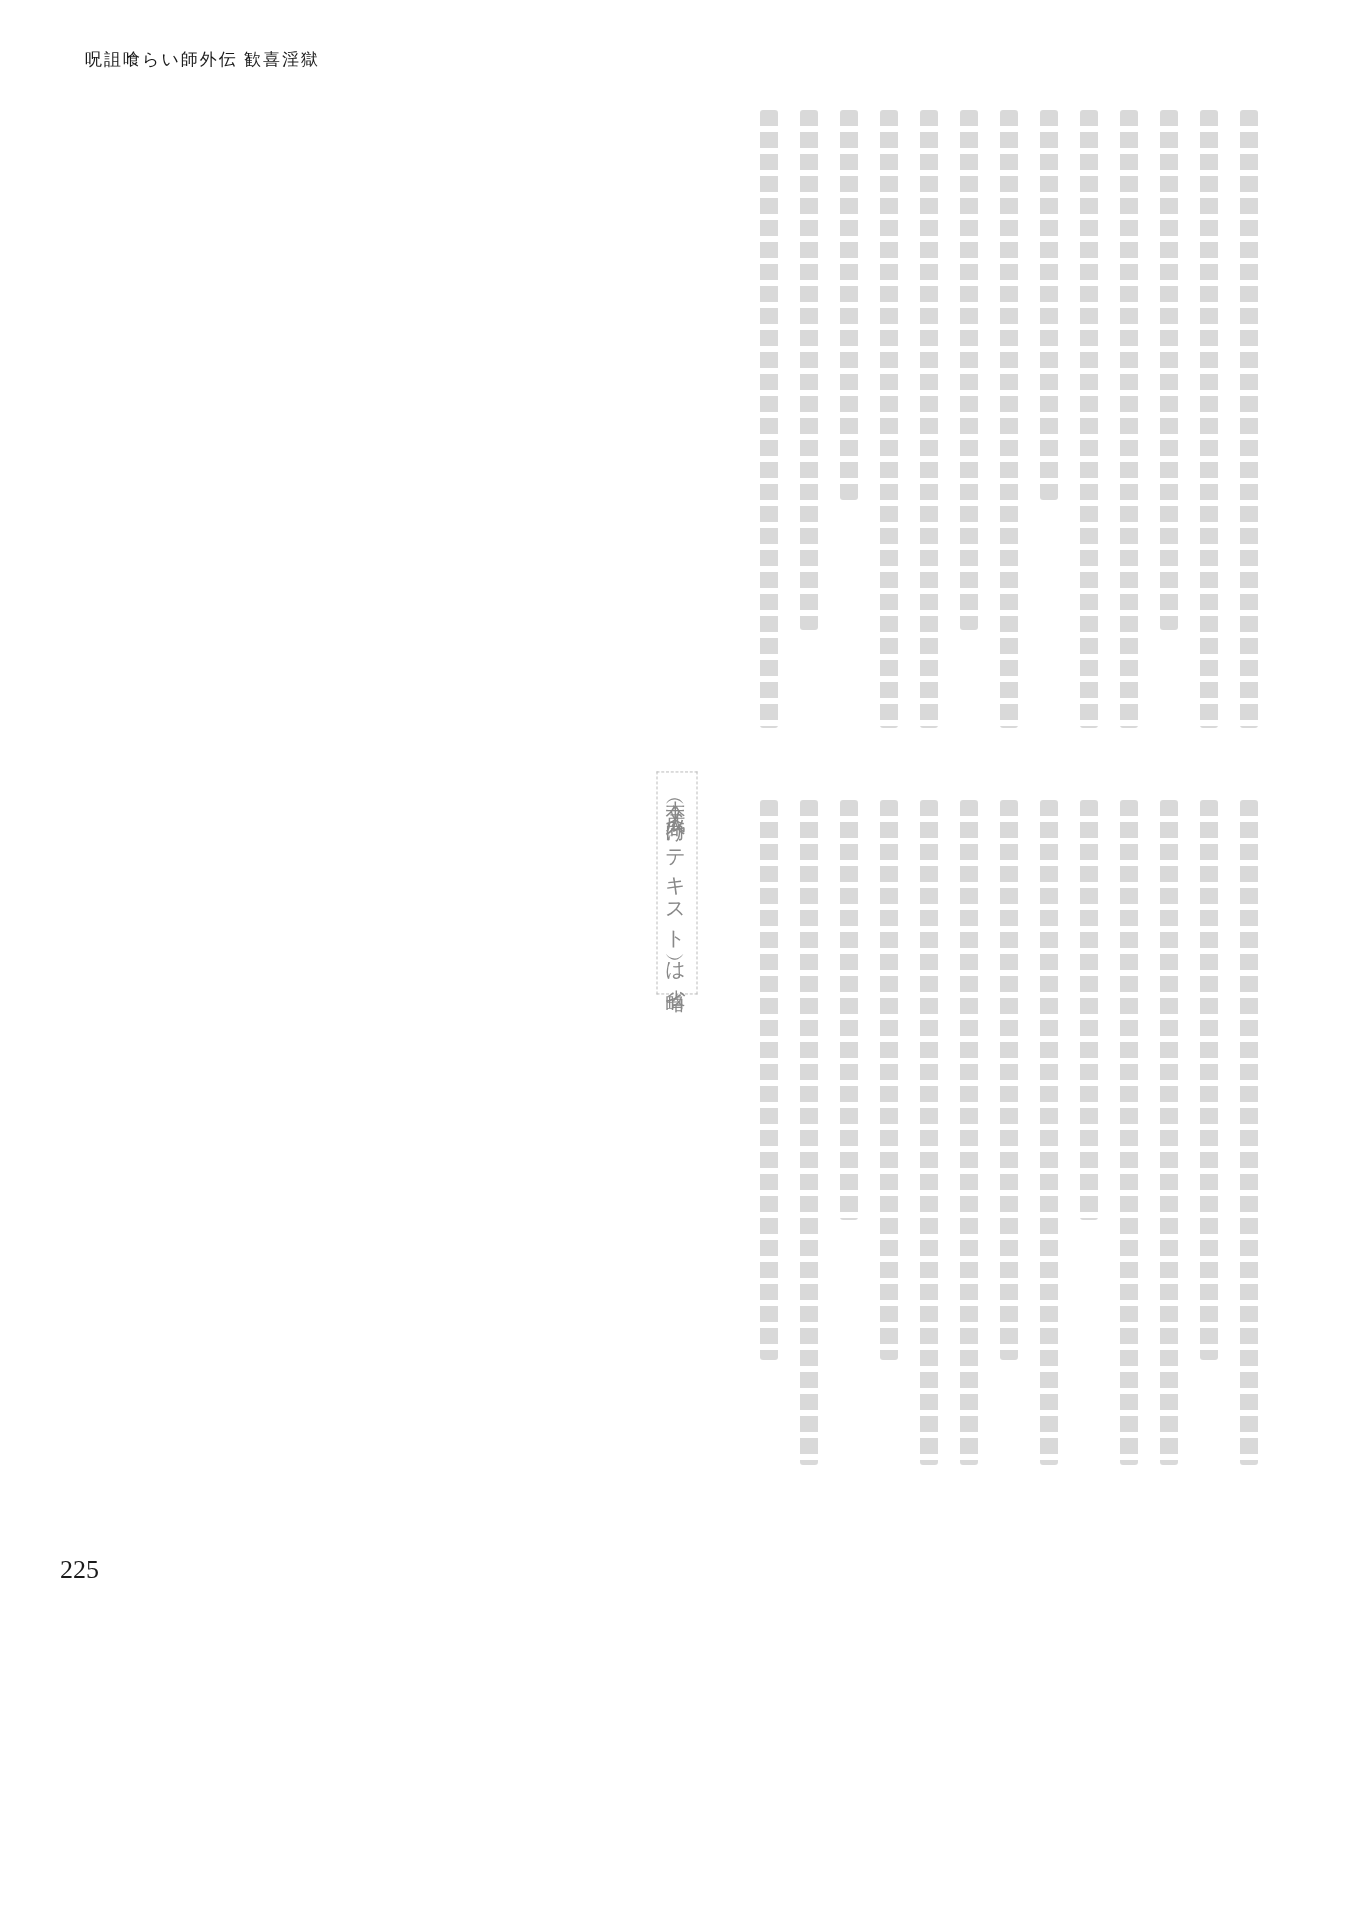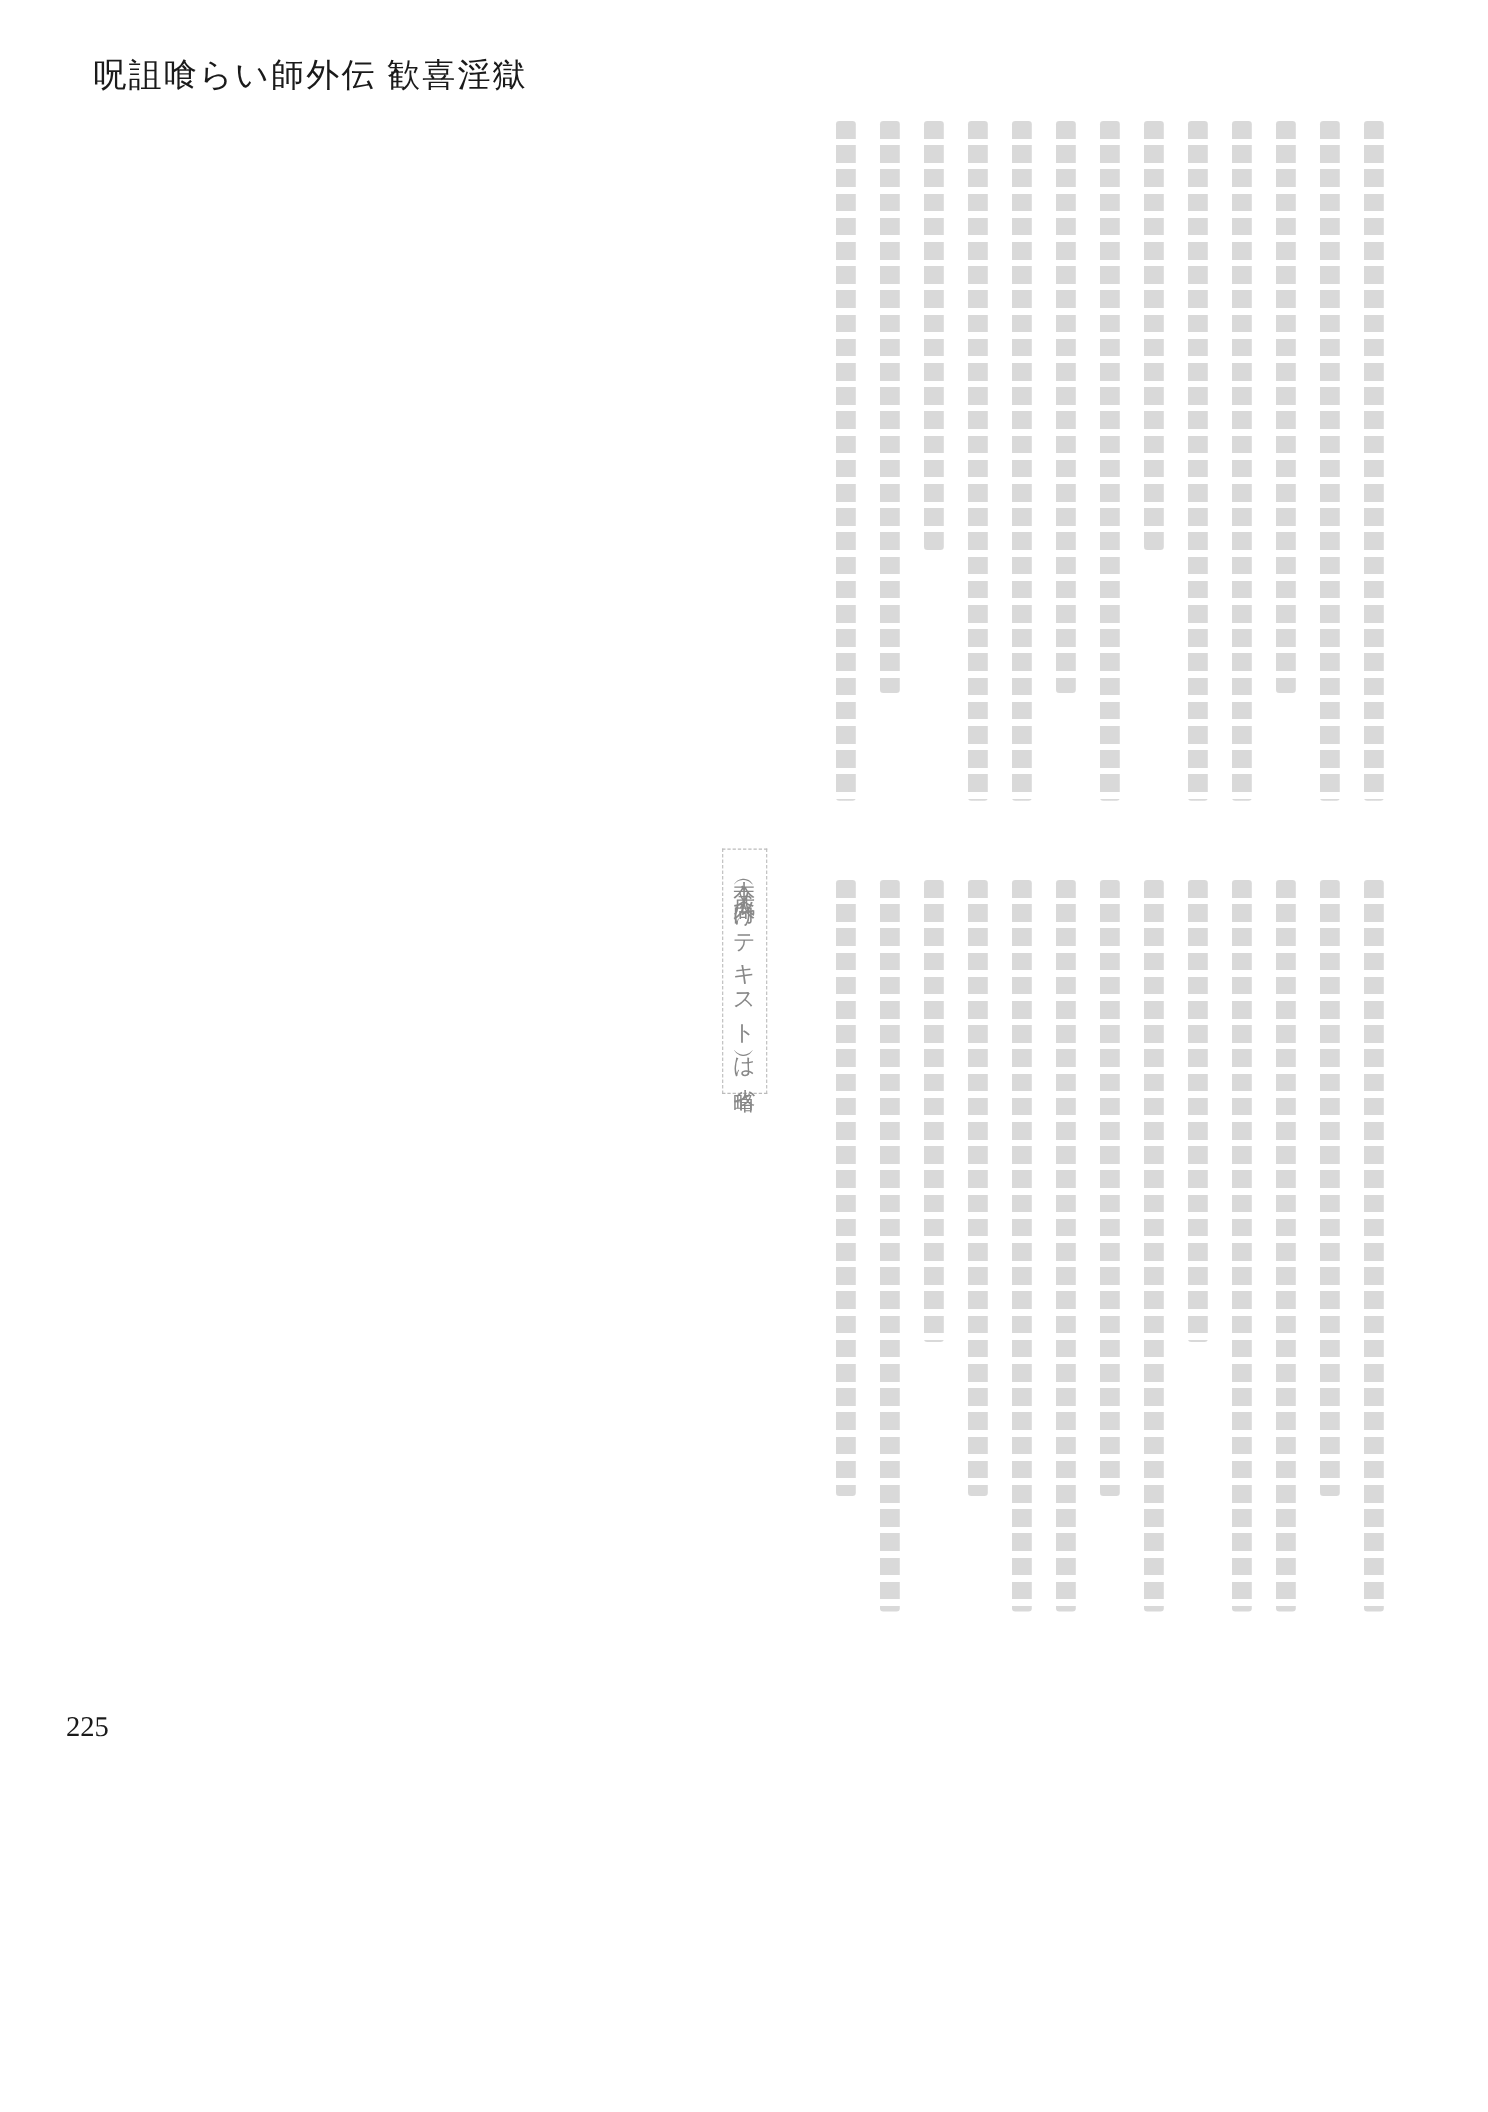--- a/index.html
+++ b/index.html
@@ -12,21 +12,21 @@
     background: #ffffff;
     font-family: "Liberation Serif", "DejaVu Serif", serif;
     color: #1a1a1a;
     position: relative;
     overflow: hidden;
   }
   .running-header {
     position: absolute;
     top: 48px;
     left: 85px;
-    font-size: 30px;
+    font-size: 17px;
     letter-spacing: 2px;
     writing-mode: horizontal-tb;
   }
   .text-block {
     position: absolute;
     right: 95px;
     display: flex;
     flex-direction: row-reverse; 
     gap: 22px;
     align-items: flex-start;

